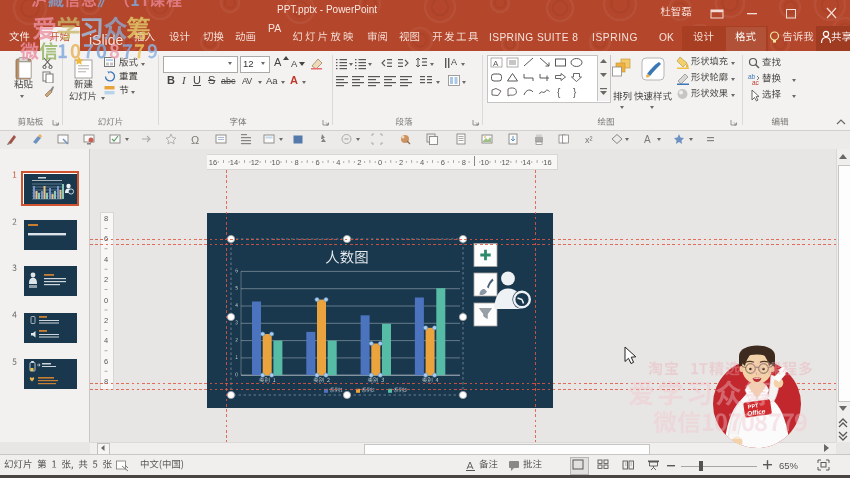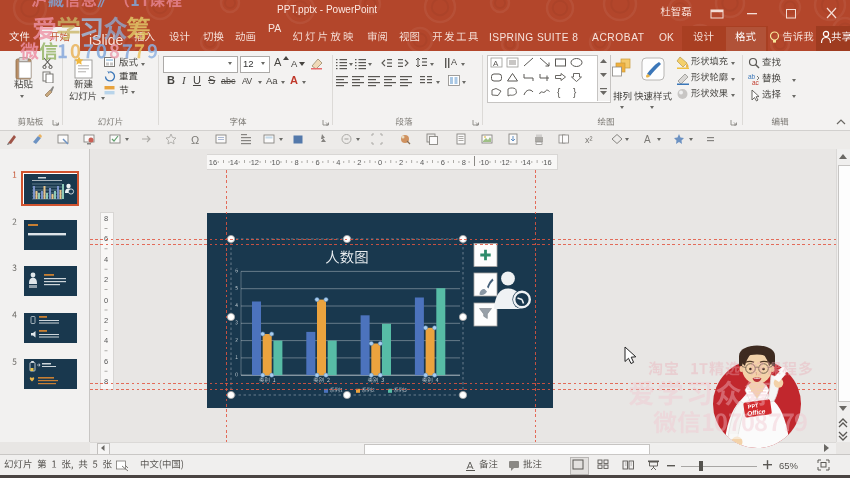--- a/index.html
+++ b/index.html
@@ -102,21 +102,21 @@
 <svg class="" style="position:absolute;left:367px;top:32px;overflow:visible" width="21" height="11" viewBox="0 0 21.20 11.13">
     <path d="M4.5 -0.3C4.7 0 4.9 0.4 5 0.7L0.9 0.7L0.9 2.4L1.7 2.4L1.7 1.5L8.9 1.5L8.9 2.4L9.7 2.4L9.7 0.7L5.8 0.7L5.9 0.7C5.8 0.3 5.6 -0.1 5.4 -0.5ZM2.3 5.4L4.9 5.4L4.9 6.6L2.3 6.6ZM2.3 4.7L2.3 3.6L4.9 3.6L4.9 4.7ZM8.3 5.4L8.3 6.6L5.7 6.6L5.7 5.4ZM8.3 4.7L5.7 4.7L5.7 3.6L8.3 3.6ZM4.9 1.8L4.9 2.9L1.5 2.9L1.5 7.9L2.3 7.9L2.3 7.3L4.9 7.3L4.9 9.3L5.7 9.3L5.7 7.3L8.3 7.3L8.3 7.9L9.1 7.9L9.1 2.9L5.7 2.9L5.7 1.8ZM14.3 3.8L17.5 3.8L17.5 5L14.3 5ZM11.6 2L11.6 9.3L12.3 9.3L12.3 2ZM11.7 0.1C12.2 0.5 12.7 1.2 13 1.6L13.6 1.1C13.3 0.7 12.8 0.1 12.3 -0.3ZM13.9 1.7C14.3 2.1 14.6 2.7 14.8 3.1L13.5 3.1L13.5 5.7L14.7 5.7C14.6 6.8 14.2 7.6 12.9 8C13 8.2 13.3 8.4 13.3 8.6C14.8 8 15.3 7.1 15.4 5.7L16.2 5.7L16.2 7.4C16.2 8.1 16.4 8.3 17.1 8.3C17.3 8.3 18 8.3 18.1 8.3C18.7 8.3 18.8 8.1 18.9 7C18.7 7 18.4 6.9 18.3 6.8C18.3 7.6 18.2 7.7 18 7.7C17.9 7.7 17.3 7.7 17.2 7.7C17 7.7 16.9 7.7 16.9 7.4L16.9 5.7L18.2 5.7L18.2 3.1L17 3.1C17.3 2.7 17.6 2.1 17.9 1.6L17.1 1.4C16.9 1.9 16.5 2.6 16.2 3.1L14.9 3.1L15.5 2.8C15.3 2.4 14.9 1.8 14.6 1.4ZM14.3 0.2L14.3 0.9L19.5 0.9L19.5 8.3C19.5 8.5 19.4 8.5 19.3 8.5C19.1 8.5 18.7 8.5 18.2 8.5C18.3 8.7 18.4 9.1 18.5 9.3C19.1 9.3 19.6 9.2 19.9 9.1C20.2 9 20.2 8.8 20.2 8.3L20.2 0.2Z" fill="#f7e3dc"></path>
   </svg>
 <svg class="" style="position:absolute;left:399px;top:32px;overflow:visible" width="21" height="11" viewBox="0 0 21.20 11.13">
     <path d="M4.8 0.1L4.8 5.7L5.5 5.7L5.5 0.8L8.8 0.8L8.8 5.7L9.6 5.7L9.6 0.1ZM1.6 -0C2 0.4 2.4 1 2.6 1.3L3.3 0.9C3.1 0.6 2.6 0 2.2 -0.4ZM6.8 1.6L6.8 3.7C6.8 5.3 6.4 7.4 3.8 8.7C3.9 8.9 4.2 9.2 4.3 9.3C5.9 8.5 6.7 7.4 7.1 6.2L7.1 8.3C7.1 9 7.4 9.2 8.1 9.2L9.1 9.2C10 9.2 10.1 8.7 10.2 7.1C10 7 9.8 6.9 9.6 6.8C9.5 8.3 9.5 8.6 9.1 8.6L8.2 8.6C7.9 8.6 7.9 8.5 7.9 8.2L7.9 5.6L7.3 5.6C7.5 4.9 7.5 4.3 7.5 3.7L7.5 1.6ZM0.7 1.4L0.7 2.1L3.2 2.1C2.6 3.5 1.5 4.8 0.4 5.5C0.5 5.7 0.7 6.1 0.8 6.3C1.2 6 1.6 5.6 2 5.2L2 9.3L2.8 9.3L2.8 4.7C3.1 5.2 3.6 5.8 3.8 6.2L4.3 5.5C4.1 5.3 3.4 4.4 3 4C3.5 3.3 3.9 2.5 4.2 1.7L3.8 1.4L3.6 1.4ZM14.6 5.5C15.4 5.7 16.5 6.1 17.1 6.4L17.4 5.8C16.8 5.6 15.8 5.2 14.9 5ZM13.5 6.9C15 7 16.8 7.5 17.8 7.8L18.2 7.2C17.2 6.9 15.3 6.5 13.9 6.3ZM11.5 0L11.5 9.3L12.3 9.3L12.3 8.9L19.5 8.9L19.5 9.3L20.3 9.3L20.3 0ZM12.3 8.2L12.3 0.8L19.5 0.8L19.5 8.2ZM15 1C14.5 1.8 13.5 2.7 12.6 3.2C12.8 3.3 13.1 3.6 13.2 3.7C13.5 3.5 13.8 3.2 14.2 2.9C14.5 3.3 14.9 3.6 15.3 3.9C14.4 4.3 13.4 4.6 12.4 4.8C12.6 5 12.8 5.3 12.8 5.5C13.9 5.2 15 4.8 16 4.3C16.9 4.8 17.9 5.1 18.9 5.3C19 5.2 19.2 4.9 19.3 4.7C18.4 4.6 17.5 4.3 16.6 3.9C17.4 3.4 18.1 2.8 18.5 2.1L18.1 1.8L18 1.8L15.2 1.8C15.4 1.6 15.5 1.4 15.7 1.2ZM14.6 2.5L14.7 2.4L17.4 2.4C17 2.9 16.5 3.2 16 3.6C15.4 3.2 15 2.9 14.6 2.5Z" fill="#f7e3dc"></path>
   </svg>
 <svg class="" style="position:absolute;left:432px;top:32px;overflow:visible" width="48" height="11" viewBox="0 0 48.40 11.13">
     <path d="M6.9 1L6.9 4L3.9 4L3.9 3.6L3.9 1ZM0.6 4L0.6 4.8L3.1 4.8C2.9 6.3 2.4 7.7 0.6 8.8C0.8 8.9 1.1 9.2 1.2 9.4C3.2 8.1 3.7 6.5 3.9 4.8L6.9 4.8L6.9 9.3L7.7 9.3L7.7 4.8L10.1 4.8L10.1 4L7.7 4L7.7 1L9.7 1L9.7 0.3L0.9 0.3L0.9 1L3.1 1L3.1 3.6L3.1 4ZM19.2 0.1C19.7 0.6 20.3 1.3 20.6 1.7L21.2 1.2C20.9 0.9 20.3 0.2 19.8 -0.3ZM13.6 2.9C13.7 2.8 14.1 2.8 14.8 2.8L16.2 2.8C15.5 5 14.4 6.7 12.4 7.9C12.6 8 12.9 8.3 13 8.5C14.4 7.6 15.4 6.6 16.1 5.2C16.6 6 17.1 6.7 17.7 7.3C16.8 8 15.7 8.4 14.6 8.7C14.8 8.8 15 9.1 15.1 9.3C16.3 9 17.4 8.5 18.3 7.8C19.3 8.5 20.5 9.1 21.8 9.4C21.9 9.1 22.1 8.8 22.3 8.6C21 8.4 19.9 8 19 7.3C19.9 6.5 20.6 5.5 21 4.1L20.5 3.8L20.4 3.9L16.8 3.9C16.9 3.5 17.1 3.1 17.2 2.8L22 2.8L22 2L17.4 2C17.5 1.3 17.7 0.5 17.8 -0.3L16.9 -0.5C16.8 0.4 16.6 1.2 16.5 2L14.5 2C14.8 1.4 15.1 0.7 15.3 0L14.5 -0.1C14.3 0.7 13.9 1.5 13.8 1.8C13.6 2 13.5 2.2 13.4 2.2C13.5 2.4 13.6 2.8 13.6 2.9ZM18.3 6.8C17.6 6.2 17 5.5 16.6 4.7L20 4.7C19.6 5.5 19 6.2 18.3 6.8ZM24.8 7.7L24.8 8.5L34.3 8.5L34.3 7.7L29.9 7.7L29.9 1.6L33.7 1.6L33.7 0.8L25.3 0.8L25.3 1.6L29 1.6L29 7.7ZM42.7 7.6C43.9 8.1 45.1 8.8 45.9 9.3L46.5 8.7C45.7 8.2 44.4 7.6 43.2 7ZM39.8 7.1C39.1 7.6 37.8 8.4 36.7 8.8C36.9 8.9 37.2 9.2 37.3 9.3C38.4 8.9 39.7 8.2 40.5 7.5ZM38.5 0.1L38.5 6.3L36.9 6.3L36.9 7L46.4 7L46.4 6.3L44.8 6.3L44.8 0.1ZM39.3 6.3L39.3 5.3L44 5.3L44 6.3ZM39.3 2.3L44 2.3L44 3.2L39.3 3.2ZM39.3 1.7L39.3 0.7L44 0.7L44 1.7ZM39.3 3.8L44 3.8L44 4.7L39.3 4.7Z" fill="#f7e3dc"></path>
   </svg>
 <div style="position:absolute;left:489px;top:32px;font-size:10.2px;color:#f7e3dc;font-weight:400;white-space:nowrap;letter-spacing:0.4px">ISPRING SUITE 8</div>
-<div style="position:absolute;left:592px;top:32px;font-size:10.2px;color:#f7e3dc;font-weight:400;white-space:nowrap;letter-spacing:0.6px">ACROBAT</div>
+<div style="position:absolute;left:592px;top:32px;font-size:10.2px;color:#f7e3dc;font-weight:400;white-space:nowrap;letter-spacing:0.6px">ISPRING</div>
 <div style="position:absolute;left:659px;top:32px;font-size:10.2px;color:#f7e3dc;font-weight:400;white-space:nowrap;">OK</div>
 <div style="position:absolute;left:726px;top:27px;width:40px;height:24px;background:rgba(255,255,255,0.10)"></div>
 <svg class="" style="position:absolute;left:693px;top:32px;overflow:visible" width="21" height="11" viewBox="0 0 21.20 11.13">
     <path d="M1.3 0.3C1.9 0.8 2.6 1.5 2.9 1.9L3.4 1.4C3.1 0.9 2.4 0.2 1.8 -0.2ZM0.5 2.9L0.5 3.7L2 3.7L2 7.5C2 8 1.6 8.3 1.4 8.4C1.6 8.6 1.8 8.9 1.9 9.1C2 8.9 2.3 8.7 4.2 7.3C4.1 7.1 4 6.8 3.9 6.6L2.7 7.5L2.7 2.9ZM5.2 -0L5.2 1.1C5.2 1.9 5 2.8 3.6 3.4C3.7 3.6 4 3.9 4.1 4C5.6 3.3 6 2.2 6 1.2L6 0.7L7.8 0.7L7.8 2.4C7.8 3.2 8 3.5 8.7 3.5C8.8 3.5 9.4 3.5 9.5 3.5C9.7 3.5 10 3.5 10.1 3.5C10 3.3 10 3 10 2.8C9.9 2.8 9.7 2.8 9.5 2.8C9.4 2.8 8.9 2.8 8.8 2.8C8.6 2.8 8.6 2.7 8.6 2.4L8.6 -0ZM8.5 5C8.2 5.9 7.6 6.6 6.9 7.1C6.2 6.5 5.6 5.8 5.2 5ZM4.1 4.3L4.1 5L4.6 5L4.5 5.1C4.9 6 5.5 6.9 6.3 7.6C5.5 8.1 4.5 8.4 3.6 8.6C3.8 8.8 3.9 9.1 4 9.3C5 9.1 6 8.6 6.9 8.1C7.7 8.7 8.6 9.1 9.7 9.4C9.8 9.1 10 8.8 10.2 8.6C9.2 8.4 8.3 8.1 7.5 7.6C8.4 6.8 9.1 5.8 9.6 4.4L9.1 4.2L8.9 4.3ZM12.1 0.3C12.6 0.8 13.4 1.5 13.7 1.9L14.3 1.3C13.9 0.9 13.2 0.2 12.6 -0.2ZM11.1 2.9L11.1 3.7L12.8 3.7L12.8 7.5C12.8 8 12.4 8.3 12.2 8.4C12.4 8.6 12.6 8.9 12.7 9.1C12.8 8.9 13.1 8.7 15.1 7.3C15.1 7.1 14.9 6.8 14.9 6.6L13.6 7.4L13.6 2.9ZM17.2 -0.4L17.2 3.1L14.5 3.1L14.5 3.9L17.2 3.9L17.2 9.3L18.1 9.3L18.1 3.9L20.8 3.9L20.8 3.1L18.1 3.1L18.1 -0.4Z" fill="#f7e3dc"></path>
   </svg>
 <svg class="" style="position:absolute;left:735px;top:32px;overflow:visible" width="21" height="11" viewBox="0 0 21.20 11.13">
     <path d="M6.1 1.4L8.4 1.4C8.1 2.1 7.7 2.7 7.2 3.2C6.6 2.7 6.3 2.2 6 1.6ZM2.1 -0.4L2.1 1.8L0.6 1.8L0.6 2.6L2 2.6C1.7 4.1 1 5.7 0.3 6.6C0.4 6.8 0.6 7.1 0.7 7.3C1.2 6.6 1.7 5.5 2.1 4.3L2.1 9.3L2.9 9.3L2.9 4C3.2 4.4 3.6 5 3.8 5.3L4.2 4.7C4 4.4 3.2 3.4 2.9 3.1L2.9 2.6L4.1 2.6L3.8 2.8C4 2.9 4.3 3.2 4.5 3.3C4.8 3 5.2 2.7 5.5 2.2C5.8 2.7 6.2 3.2 6.6 3.7C5.7 4.5 4.7 5.1 3.6 5.4C3.8 5.6 4 5.9 4.1 6C4.3 5.9 4.6 5.8 4.9 5.7L4.9 9.3L5.6 9.3L5.6 8.9L8.6 8.9L8.6 9.3L9.4 9.3L9.4 5.6L9.9 5.8C10 5.6 10.2 5.3 10.4 5.1C9.3 4.8 8.4 4.3 7.7 3.7C8.4 2.9 9 2 9.4 0.9L8.9 0.7L8.8 0.7L6.5 0.7C6.7 0.4 6.8 0.1 6.9 -0.2L6.2 -0.4C5.8 0.6 5.1 1.7 4.3 2.4L4.3 1.8L2.9 1.8L2.9 -0.4ZM5.6 8.2L5.6 6.1L8.6 6.1L8.6 8.2ZM5.4 5.4C6 5.1 6.6 4.7 7.2 4.2C7.7 4.7 8.3 5.1 9 5.4ZM18.1 0.1C18.7 0.5 19.3 1 19.6 1.4L20.2 0.9C19.9 0.6 19.2 0 18.7 -0.3ZM16.6 -0.4C16.6 0.3 16.6 0.9 16.6 1.6L11.2 1.6L11.2 2.3L16.7 2.3C17 6.3 17.9 9.3 19.6 9.3C20.4 9.3 20.7 8.8 20.9 7C20.6 6.9 20.3 6.7 20.2 6.5C20.1 7.9 20 8.5 19.7 8.5C18.6 8.5 17.8 5.9 17.5 2.3L20.6 2.3L20.6 1.6L17.5 1.6C17.4 0.9 17.4 0.3 17.4 -0.4ZM11.2 8.2L11.5 9C12.8 8.7 14.8 8.3 16.6 7.8L16.5 7.1L14.3 7.6L14.3 4.7L16.2 4.7L16.2 3.9L11.6 3.9L11.6 4.7L13.5 4.7L13.5 7.8Z" fill="#ffffff"></path>
   </svg>
 <svg style="position:absolute;left:769px;top:31px;" width="11" height="13" viewBox="0 0 11 13">
     <circle cx="5.5" cy="5" r="4" fill="none" stroke="#f8e79a" stroke-width="1.2"></circle>

